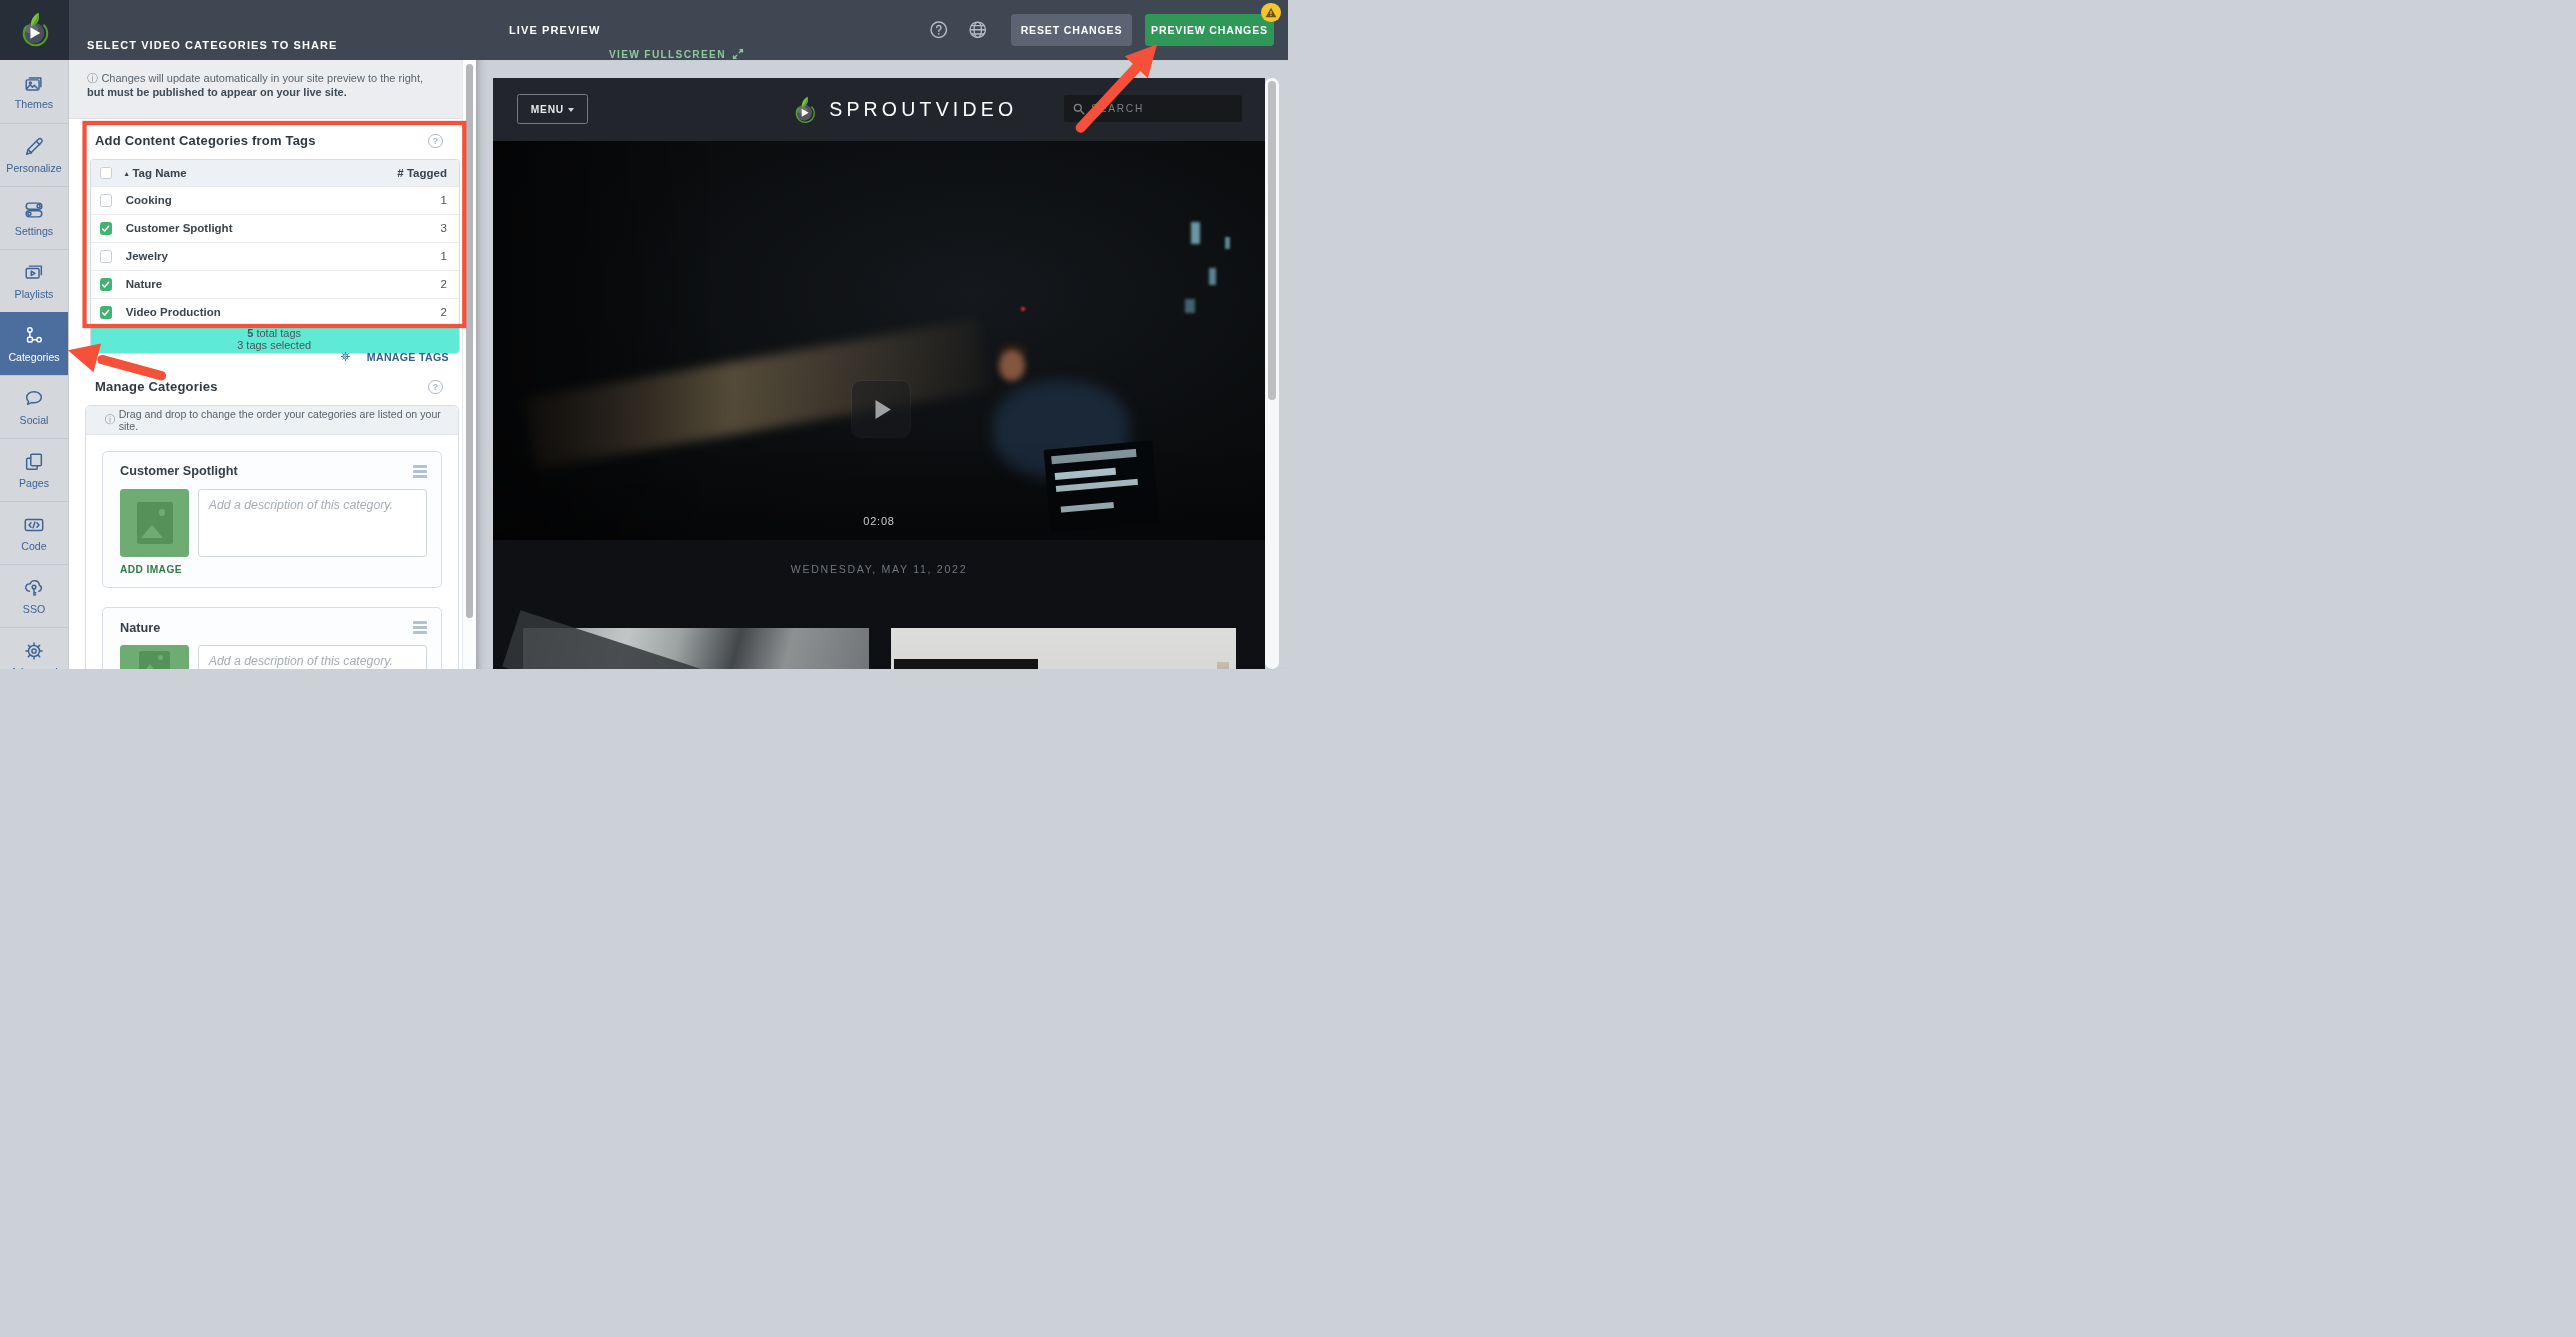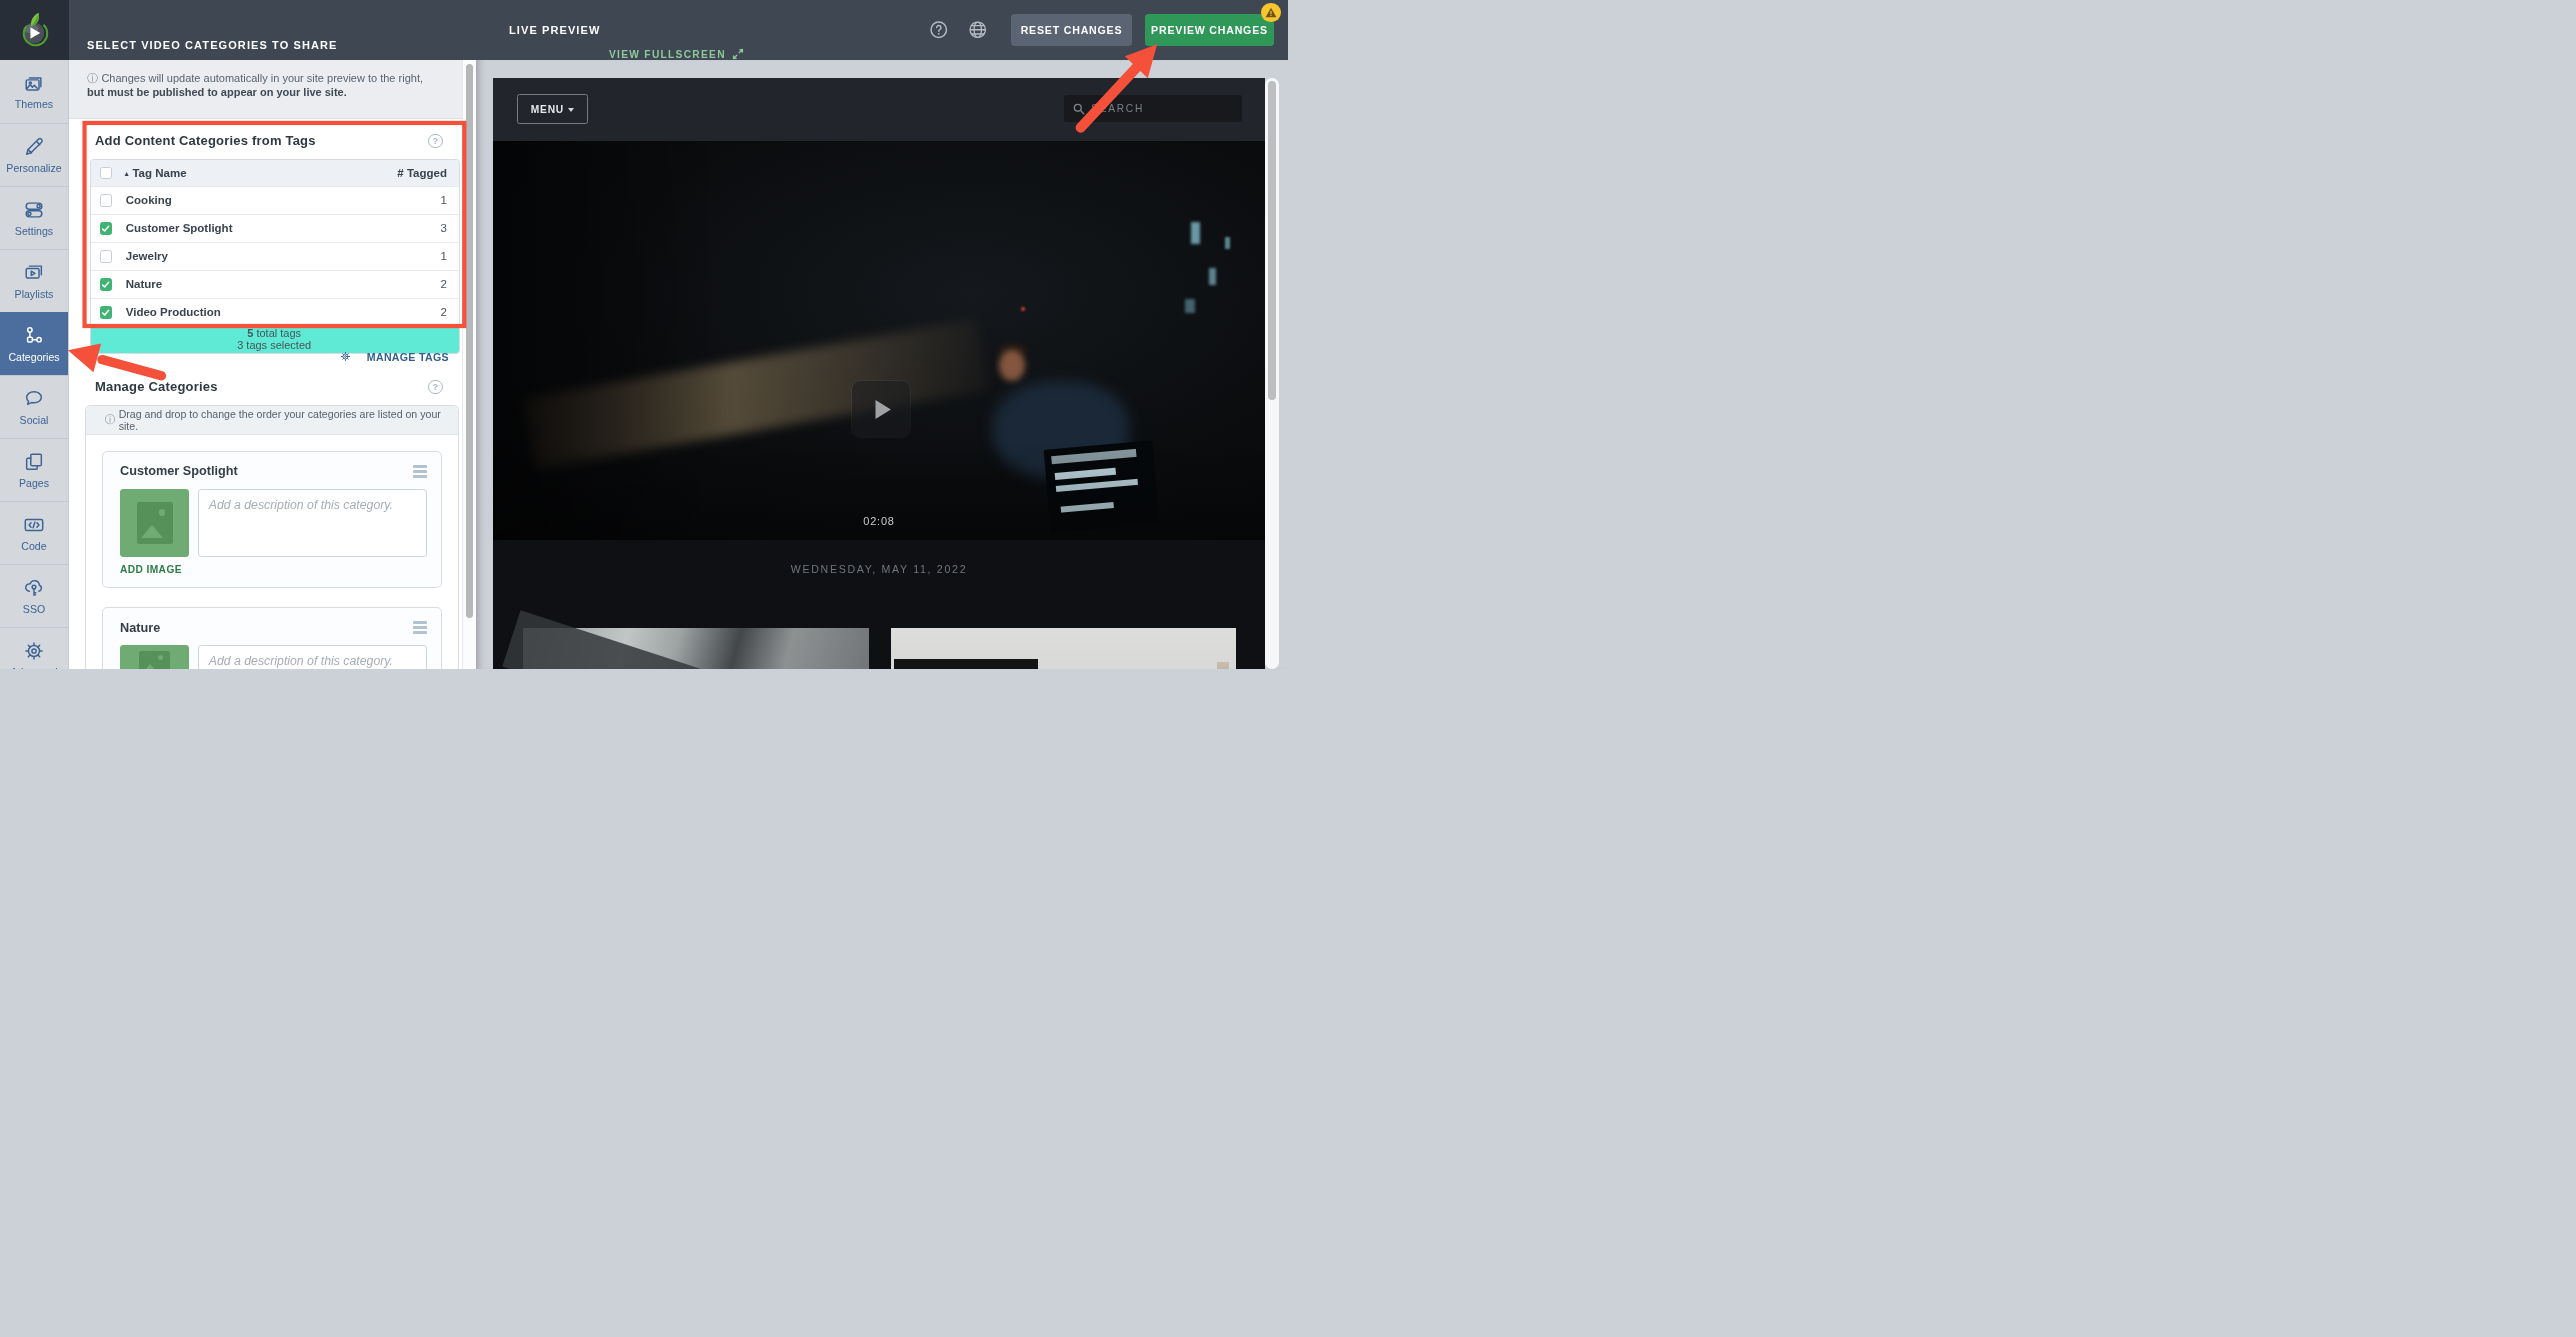--- a/index.html
+++ b/index.html
@@ -426,20 +426,31 @@
   </section>
 
   <div class="lp-scroll">
     <div class="lp-thumb"></div>
   </div>
 
   <section class="preview">
     <div class="site">
       <div class="site-header">
         <button class="menu-btn"><span>MENU</span><span class="menu-caret"></span></button>
+        <div class="brand">
+          <svg width="32" height="34" viewBox="0 0 48 48">
+            <circle cx="23" cy="28" r="12" fill="#53575d"></circle>
+            <ellipse cx="20" cy="24" rx="8" ry="5" fill="rgba(255,255,255,.16)"></ellipse>
+            <polygon points="19.5,22 30,28 19.5,34" fill="#ffffff"></polygon>
+            <path d="M34 19 a13.5 13.5 0 1 1 -19.5 1.5" stroke="#4f9e2e" stroke-width="2.2" fill="none"></path>
+            <path d="M28.5 4c-7 4-9.8 10-8.4 16 6.5-2.4 10.2-7.2 8.4-16z" fill="#7cc142"></path>
+            <path d="M28.5 4c-1.8 6-4 10-8.4 16 5.2-1.2 9-6.6 8.4-16z" fill="#4f9e2e"></path>
+          </svg>
+          <span class="brand-text">SPROUTVIDEO</span>
+        </div>
         <div class="search-box">
           <svg width="12" height="12" viewBox="0 0 15 15">
             <circle cx="6" cy="6" r="4.3" fill="none" stroke="#7c8186" stroke-width="1.7"></circle>
             <line x1="9.4" y1="9.4" x2="13.4" y2="13.4" stroke="#7c8186" stroke-width="1.7" stroke-linecap="round"></line>
           </svg>
           <input type="text" placeholder="SEARCH" style="">
         </div>
       </div>
 
       <div class="player">

